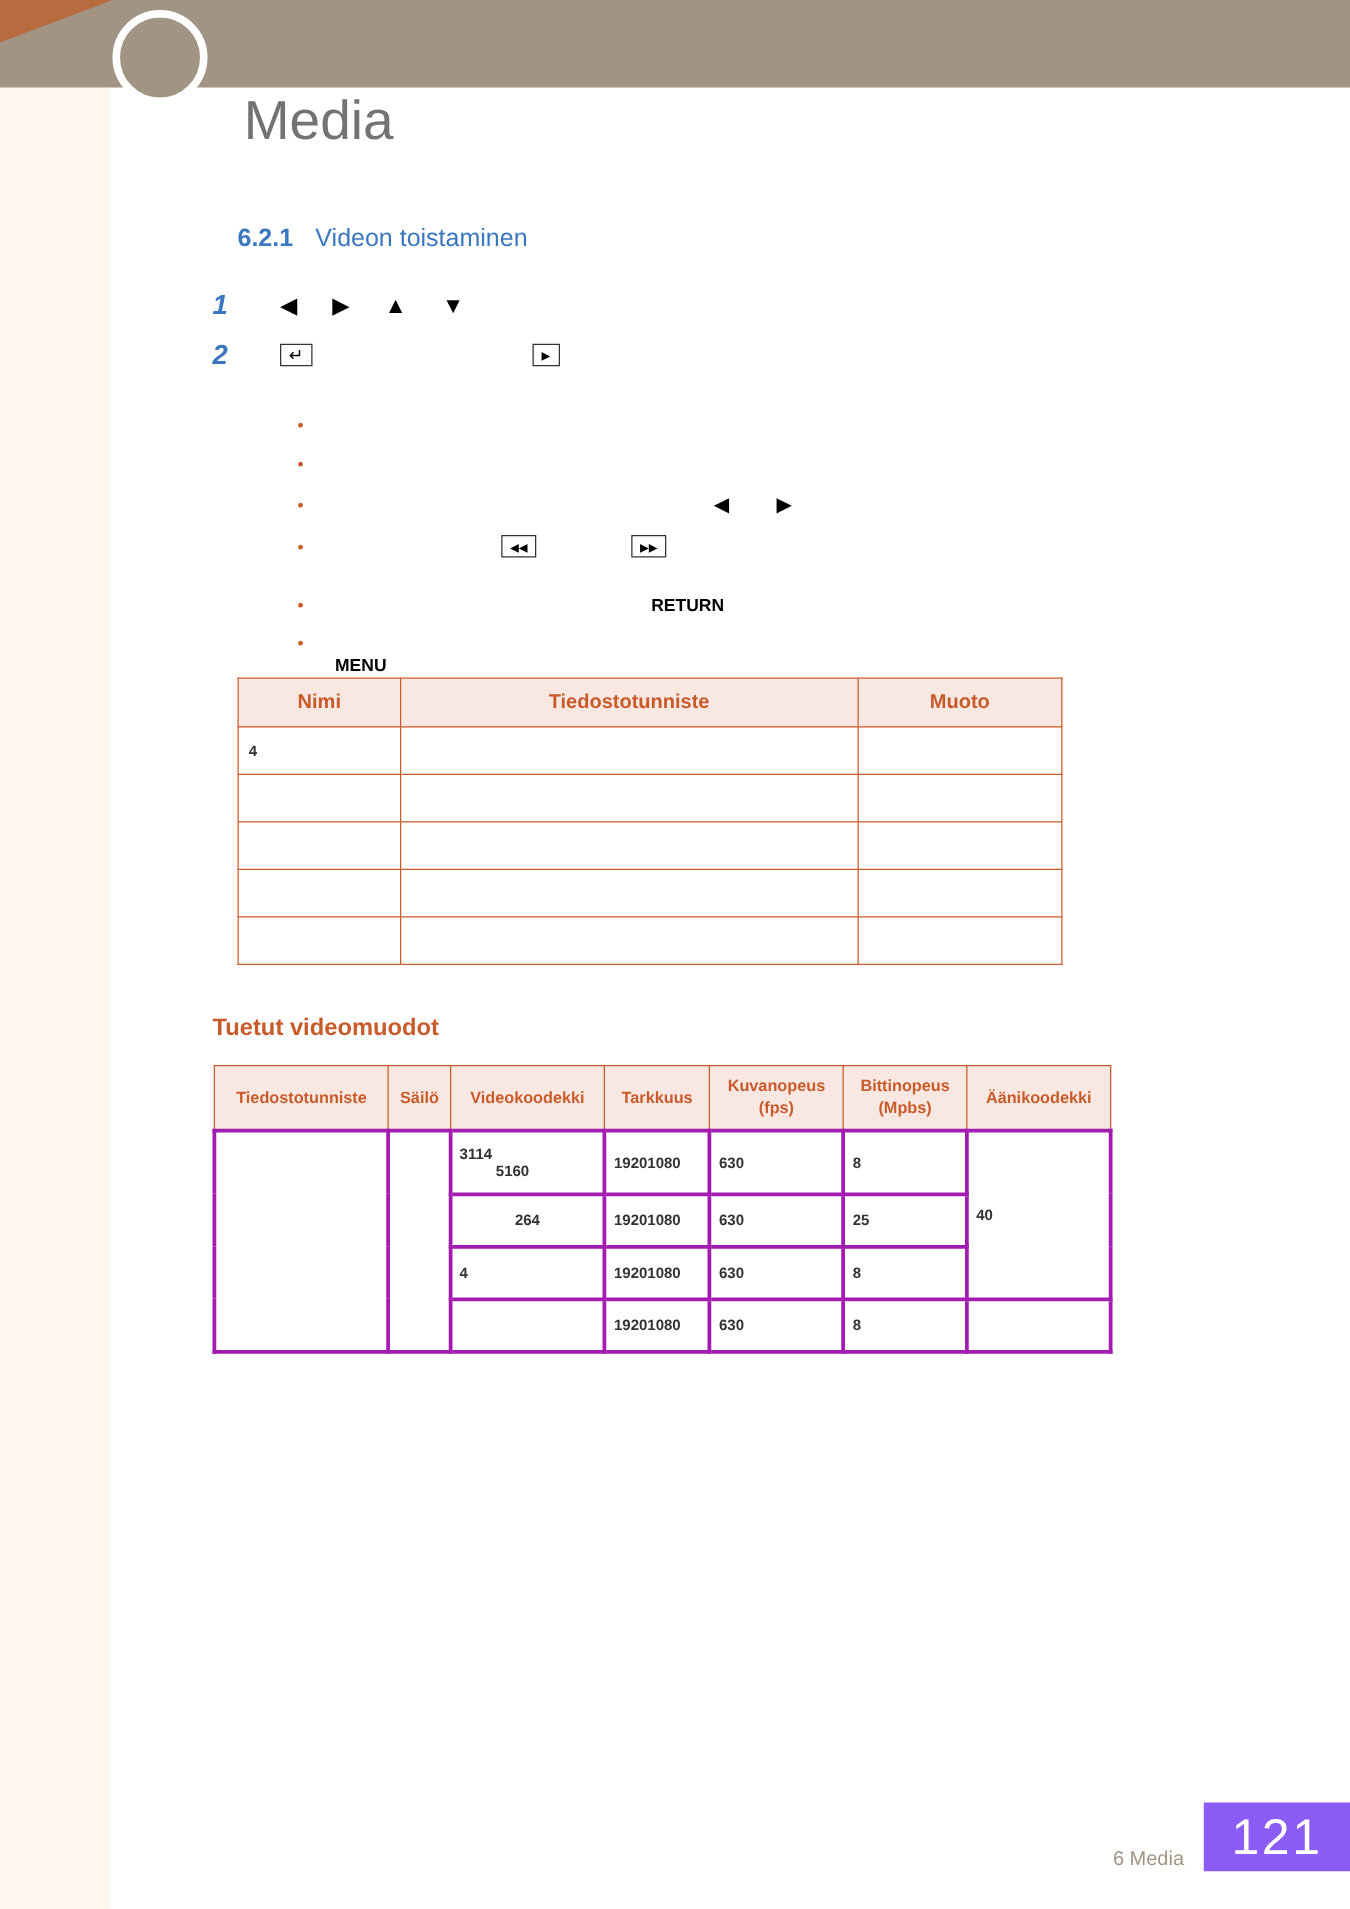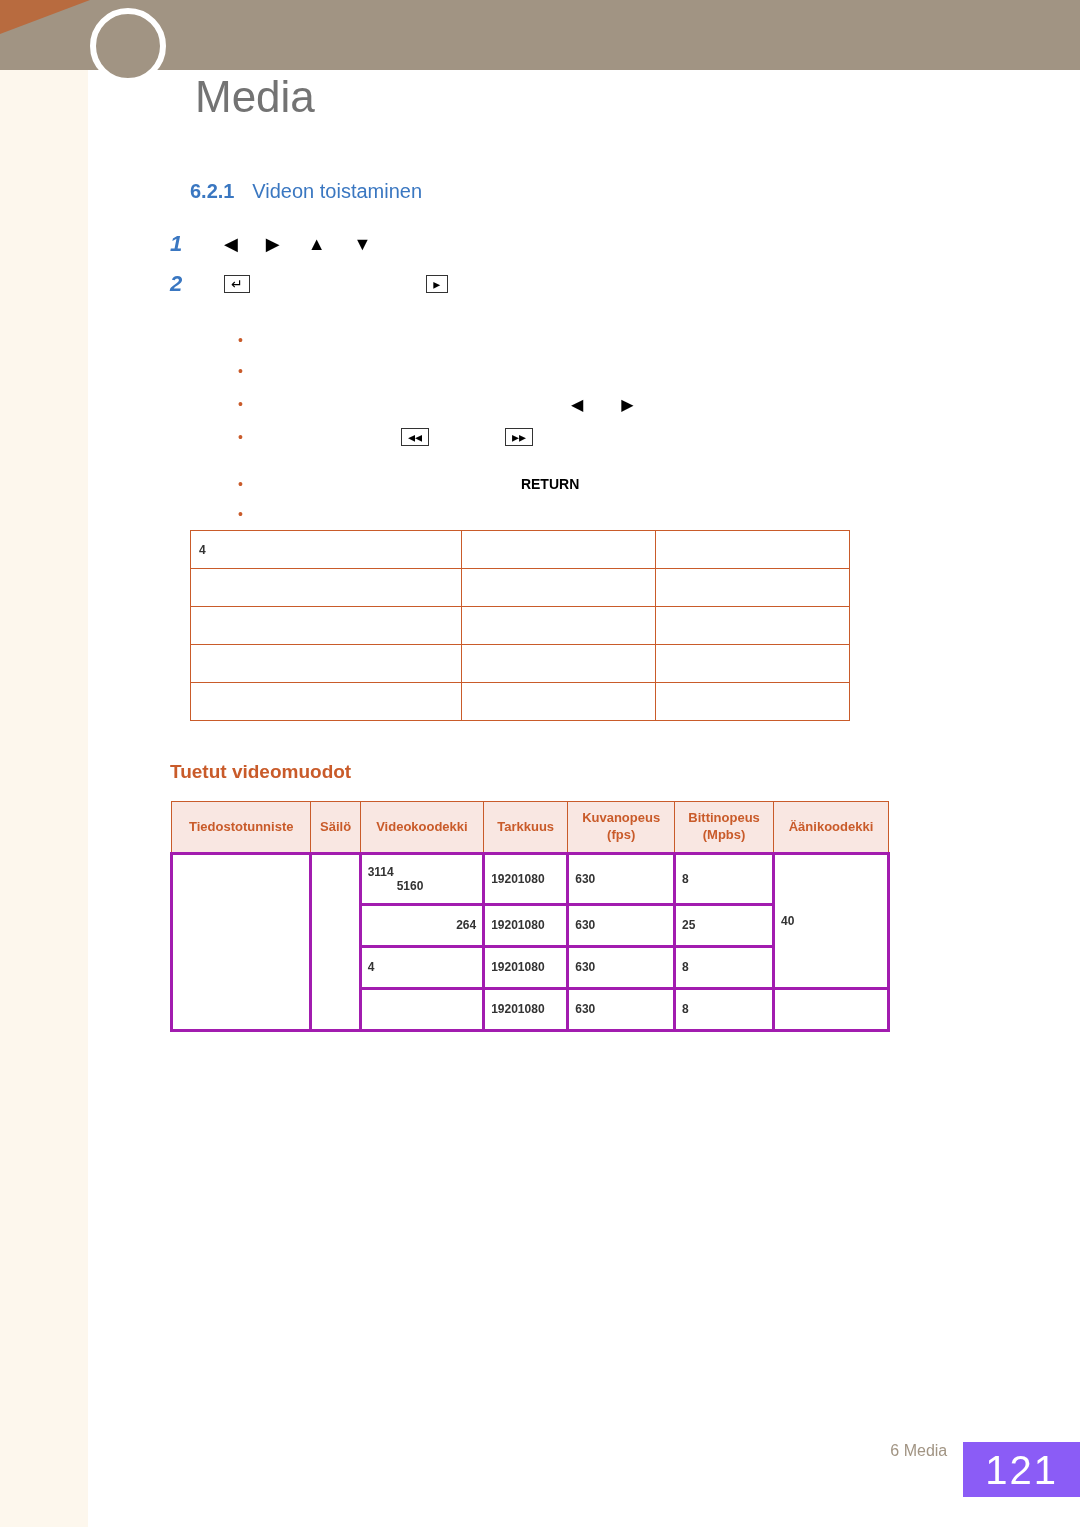--- a/index.html
+++ b/index.html
@@ -136,21 +136,21 @@
     font-weight:bold;
     font-size:12px;
     text-align:left;
     vertical-align:middle;
   }
   .footer-bar {
     position:absolute;
     right:0;
     bottom:30px;
     display:flex;
-    align-items:flex-start;
+    align-items:flex-end;
   }
   .footer-chapter {
     color:#a19483;
     font-size:16px;
     padding-right:16px;
   }
   .footer-pagebox {
     background:#8b5cf6;
     color:#ffffff;
     font-size:40px;
@@ -217,25 +217,33 @@
       <span class="icon-box">▸▸</span>
     </div>
     <div class="bullet-line" style="margin-top:16px;">
       <span class="bullet-dot">•</span>
       <span style="width:250px;"></span>
       <span class="bold-return">RETURN</span>
     </div>
     <div class="bullet-line">
       <span class="bullet-dot">•</span>
     </div>
+    <div style="margin-top:-6px;">
+      <span class="bold-menu">MENU</span>
+    </div>
   </div>
 
 
   <table class="t1">
     <tbody>
+        <tr>
+      <th>Nimi</th>
+      <th>Tiedostotunniste</th>
+      <th>Muoto</th>
+    </tr>
     <tr>
       <td><span class="cell-num">4</span></td>
       <td></td>
       <td></td>
     </tr>
     <tr>
       <td></td>
       <td></td>
       <td></td>
     </tr>
@@ -276,21 +284,21 @@
       <td>
         <span>3114</span><br>
         <span style="margin-left:29px;">5160</span>
       </td>
       <td>19201080</td>
       <td>630</td>
       <td>8</td>
       <td rowspan="3">40</td>
     </tr>
     <tr>
-      <td style="text-align:right;">264</td>
+      <td style="text-align:center;">264</td>
       <td>19201080</td>
       <td>630</td>
       <td>25</td>
     </tr>
     <tr>
       <td>4</td>
       <td>19201080</td>
       <td>630</td>
       <td>8</td>
     </tr>

